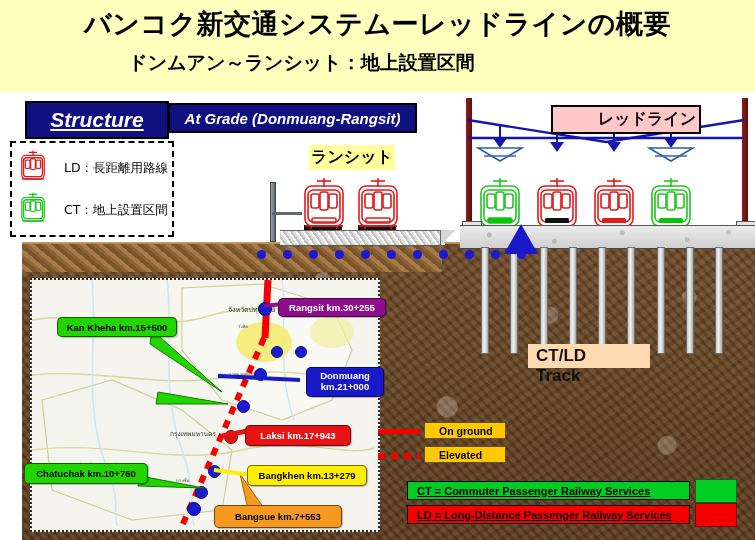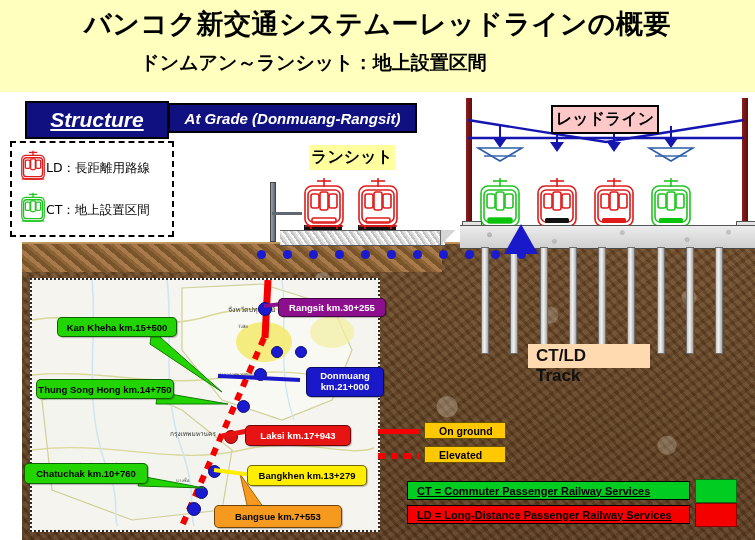--- a/index.html
+++ b/index.html
@@ -4,21 +4,21 @@
 <style>
   html,body{margin:0;padding:0;background:#fff;}
   body{font-family:"Liberation Sans",sans-serif;}
   #page{position:relative;width:755px;height:540px;overflow:hidden;background:#fff;}
 
   
   .title-band{position:absolute;left:0;top:0;width:755px;height:92px;background:#ffffbe;}
   .title-main{position:absolute;left:0;top:6px;width:755px;text-align:center;
     font-size:27px;font-weight:bold;color:#000;letter-spacing:.5px;
     font-family:"DejaVu Sans","Liberation Sans",sans-serif;}
-  .title-sub{position:absolute;left:12px;top:50px;width:603px;text-align:center;
+  .title-sub{position:absolute;left:0;top:50px;width:603px;text-align:center;
     font-size:19px;font-weight:bold;color:#000;
     font-family:"DejaVu Sans","Liberation Sans",sans-serif;}
 
   
   .diagram{position:absolute;left:0;top:92px;width:755px;height:448px;background:#ffffff;overflow:hidden;}
 
   
   .soil{position:absolute;left:22px;top:152px;width:733px;height:296px;
     background:
       radial-gradient(circle at 8% 14%, rgba(255,255,255,.30) 0 6px, transparent 7px),
@@ -73,27 +73,27 @@
 
   
   .banner{position:absolute;background:#101080;border:2px solid #000;
     color:#fff;font-weight:bold;font-style:italic;display:flex;align-items:center;justify-content:center;}
   .structure-banner{left:25px;top:9px;width:140px;height:34px;font-size:21px;
     text-decoration:underline;}
   .atgrade-banner{left:168px;top:11px;width:245px;height:26px;font-size:15px;}
 
   .jp-tag{position:absolute;display:flex;align-items:center;justify-content:center;
     font-weight:bold;color:#000;font-family:"DejaVu Sans","Liberation Sans",sans-serif;}
-  .red-line-tag{left:551px;top:13px;width:104px;height:25px;background:#ffc8c8;border:2px solid #000;font-size:16px;}
+  .red-line-tag{left:551px;top:13px;width:104px;height:25px;background:#ffc8c8;border:2px solid #000;font-size:16px;padding-left:42px;}
   .zairai-tag{left:309px;top:53px;width:86px;height:25px;background:#ffff9e;font-size:16px;}
 
   
   .legend-box{position:absolute;left:10px;top:49px;width:160px;height:92px;
     border:2px dashed #000;background:#fff;}
-  .legend-row{position:absolute;display:flex;align-items:center;gap:0;left:8px;}
+  .legend-row{position:absolute;display:flex;align-items:center;gap:18px;left:8px;}
   .legend-txt{font-size:12.5px;color:#000;font-family:"DejaVu Sans","Liberation Sans",sans-serif;white-space:nowrap;}
 
   
   .train{position:relative;}
   .train svg{display:block;}
 
   
   .callout{position:absolute;display:flex;align-items:center;justify-content:center;
     font-weight:bold;border:1px solid rgba(0,0,0,.55);border-radius:5px;
     font-size:9.5px;white-space:nowrap;box-shadow:1px 1px 1px rgba(0,0,0,.25);}
@@ -411,21 +411,20 @@
     <div class="blue-dash" style="left:517px;top:158px;"></div>
     <svg style="position:absolute;left:504px;top:132px;" width="34" height="32">
       <polygon points="17,0 34,30 0,30" fill="#1919c9"></polygon>
     </svg>
 
     <div class="ctld-label">CT/LD</div>
     <div class="ctld-sub">Track</div>
 
     <div class="callout c-purple" style="left:278px;top:206px;width:106px;height:17px;">Rangsit km.30+255</div>
     <div class="callout c-green" style="left:57px;top:225px;width:118px;height:18px;">Kan Kheha km.15+500</div>
-    <div class="callout c-green" style="left:36px;top:287px;width:136px;height:18px;">Thung Song Hong km.14+750</div>
     <div class="callout c-blue" style="left:306px;top:275px;width:76px;height:28px;line-height:1.15;text-align:center;white-space:normal;">Donmuang km.21+000</div>
     <div class="callout c-red" style="left:245px;top:333px;width:104px;height:19px;">Laksi  km.17+943</div>
     <div class="callout c-yellow" style="left:247px;top:373px;width:118px;height:19px;">Bangkhen km.13+279</div>
     <div class="callout c-green" style="left:24px;top:371px;width:122px;height:19px;">Chatuchak km.10+760</div>
     <div class="callout c-orange" style="left:214px;top:413px;width:126px;height:21px;">Bangsue km.7+553</div>
 
     <div class="gl-swatch" style="left:378px;top:337px;width:42px;background:#f40000;"></div>
     <div class="gl-box" style="left:424px;top:330px;width:82px;">On ground</div>
     <div style="position:absolute;left:378px;top:361px;width:42px;height:6px;background:repeating-linear-gradient(90deg,#f40000 0 7px,transparent 7px 13px);"></div>
     <div class="gl-box" style="left:424px;top:354px;width:82px;">Elevated</div>

